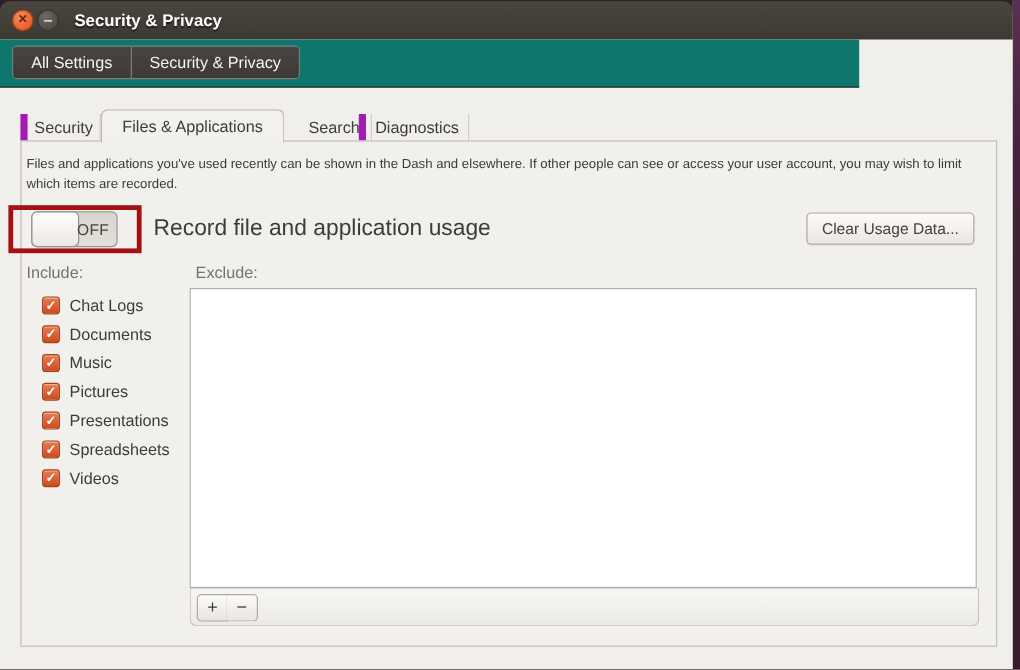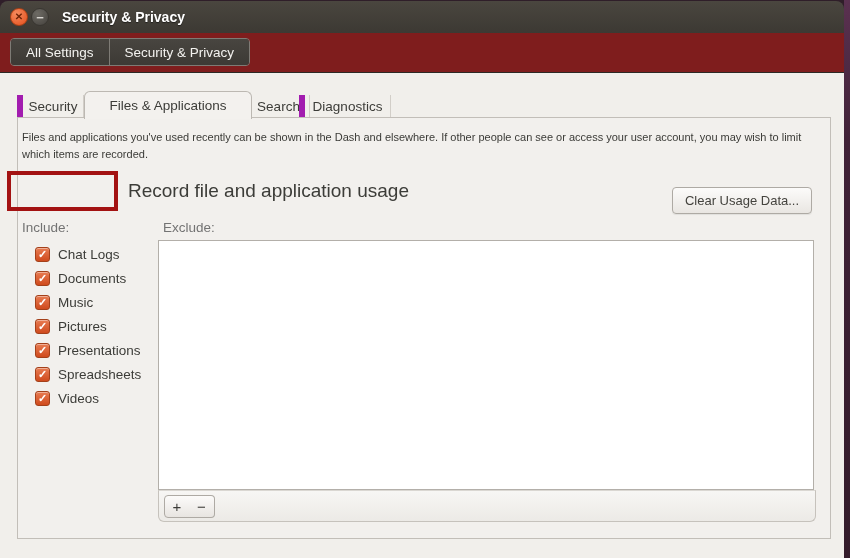--- a/index.html
+++ b/index.html
@@ -33,42 +33,42 @@
     border:1px solid #393631; color:#d8d5d0; font-size:13px; font-weight:bold;
   }
   .winbtn span { line-height:1; }
   .title-text {
     position:absolute; left:62px; top:0; height:32px; display:flex; align-items:center;
     color:#ffffff; font-size:14px; font-weight:bold; text-shadow:0 1px 1px rgba(0,0,0,.5);
   }
 
   
   .darkbar {
-    position:absolute; left:0; top:33px; width:844px; height:40px;
-    background:#7f1d1d; border-bottom:1px solid #2c2925; z-index:2;
+    position:absolute; left:0; top:33px; width:716px; height:40px;
+    background:#0f766e; border-bottom:1px solid #2c2925; z-index:2;
   }
   .crumb-group {
     position:absolute; left:10px; top:5px; height:28px; display:flex;
     border:1px solid #7e7b75; border-radius:4px; overflow:hidden;
   }
   .crumb {
     display:flex; align-items:center; padding:0 15px;
     color:#f4f3f0; font-size:13.5px;
     background:linear-gradient(#484540, #3d3a35); cursor:default;
   }
   .crumb + .crumb { border-left:1px solid #7e7b75; }
 
   
   .tab {
     position:absolute; display:flex; align-items:center; justify-content:center;
     font-size:13.5px; color:#3c3c38; cursor:default; z-index:1;
   }
   .tab.inactive { top:95px; height:23px; border-left:6px solid #a21caf; border-right:1px solid #d2cec8; }
   .tab.active {
-    left:84px; top:91px; width:168px; height:28px;
+    left:84px; top:91px; width:153px; height:28px;
     background:#f3f1ee; border:1px solid #bcb8b2; border-bottom:none;
     border-radius:6px 6px 0 0; z-index:3;
   }
   #tab-security { left:17px; width:67px; }
   #tab-search { left:248px; width:62px; border-left:none; }
   #tab-diagnostics { left:299px; width:92px; }
 
   
   .frame {
     position:absolute; left:17px; top:117px; width:814px; height:422px;
@@ -102,21 +102,21 @@
   .record-label {
     position:absolute; left:128px; top:176px; height:30px; display:flex; align-items:center;
     font-size:19px; color:#3c3c38; z-index:2;
   }
   .clear-btn {
     position:absolute; left:672px; top:177px; width:140px; height:27px; z-index:2;
     border:1px solid #aeaaa4; border-radius:4px;
     background:linear-gradient(#fcfbfa, #e9e6e2);
     box-shadow:0 1px 1px rgba(0,0,0,.07);
     display:flex; align-items:center; justify-content:center;
-    font-size:13px; color:#44433e; cursor:default;margin-top:10px;
+    font-size:13px; color:#44433e; cursor:default;
   }
 
   .section-label { position:absolute; font-size:13.5px; color:#737373; z-index:2; }
   #include-label { left:22px; top:220px; }
   #exclude-label { left:163px; top:220px; }
 
   .inc-row {
     position:absolute; left:35px; height:20px; display:flex; align-items:center; gap:8px;
     z-index:2; cursor:default;
   }
@@ -175,20 +175,24 @@
 
   <div id="tab-security" class="tab inactive">Security</div>
   <div class="tab active">Files &amp; Applications</div>
   <div id="tab-search" class="tab inactive">Search</div>
   <div id="tab-diagnostics" class="tab inactive">Diagnostics</div>
 
   <div class="frame"></div>
 
   <div class="description">Files and applications you've used recently can be shown in the Dash and elsewhere. If other people can see or access your user account, you may wish to limit which items are recorded.</div>
 
+  <div class="toggle">
+    <div class="knob"></div>
+    <div class="state">OFF</div>
+  </div>
   <div class="annotation"></div>
 
   <div class="record-label">Record file and application usage</div>
 
   <div class="clear-btn">Clear Usage Data...</div>
 
   <div id="include-label" class="section-label">Include:</div>
   <div id="exclude-label" class="section-label">Exclude:</div>
 
   <div class="inc-row" style="top:244px;">

